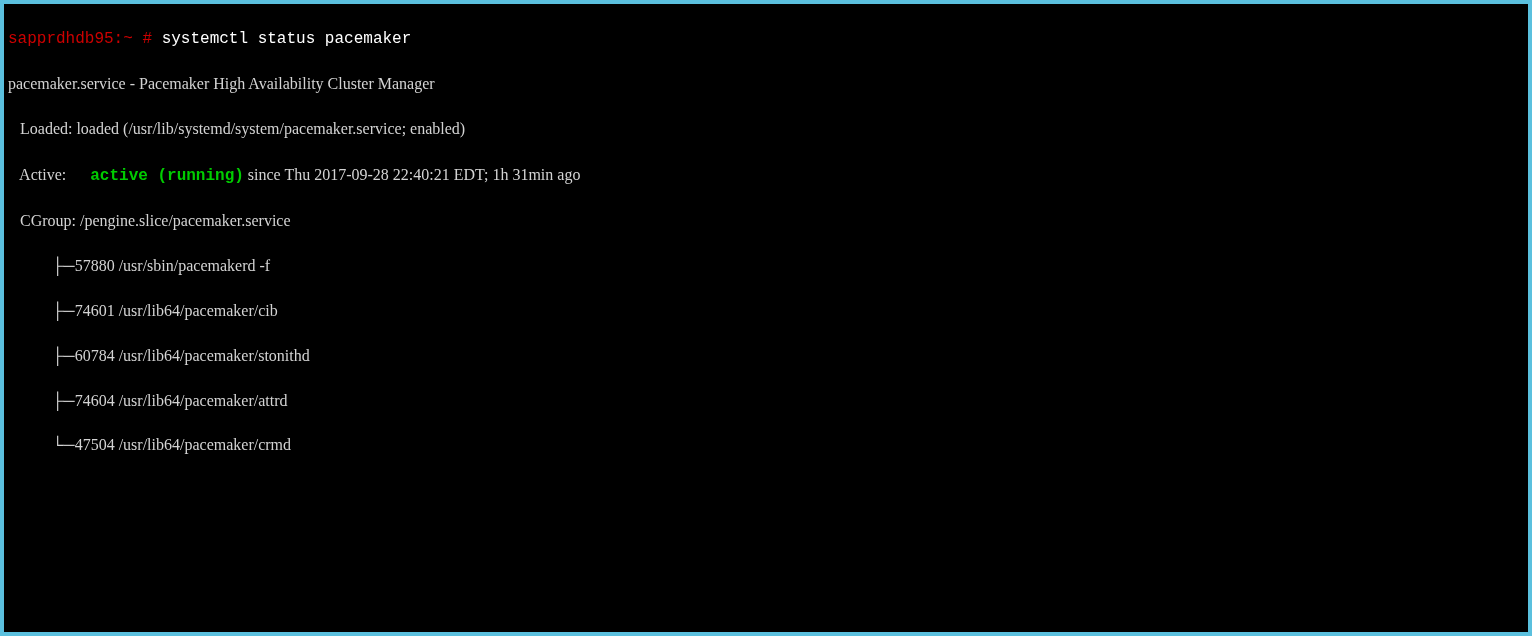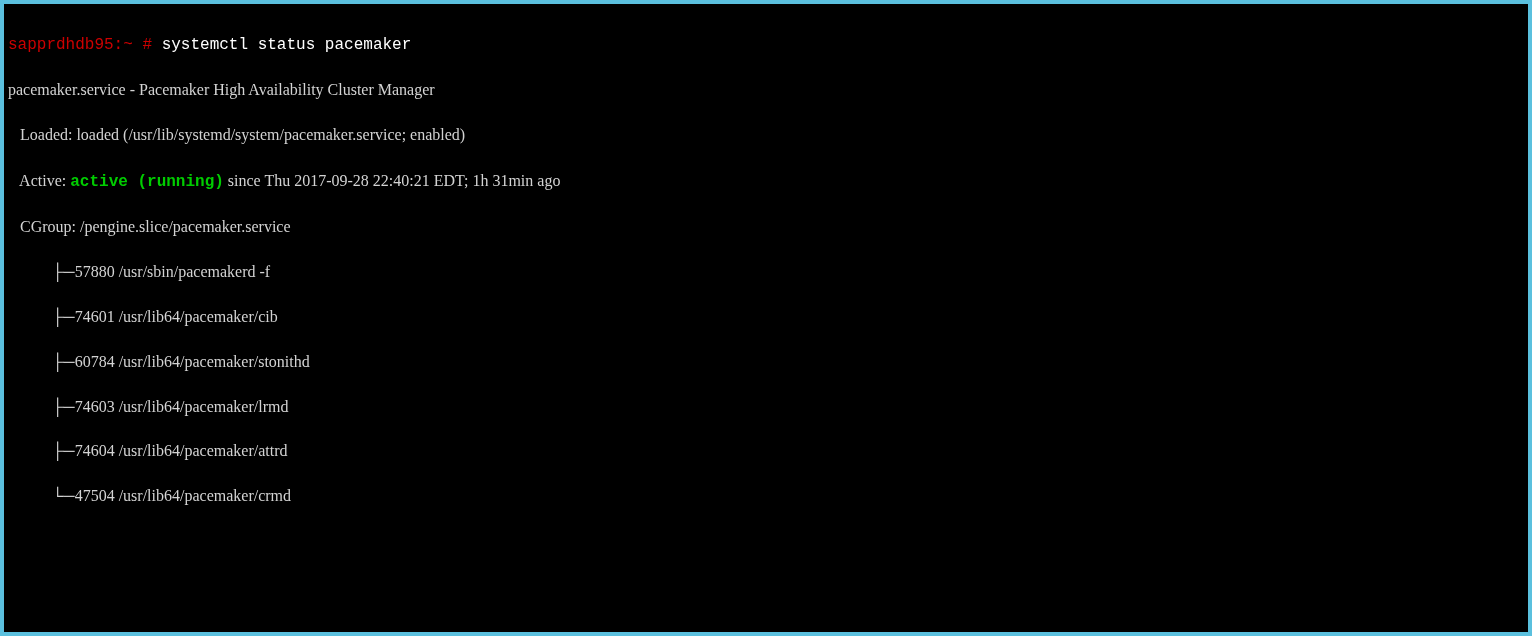--- a/index.html
+++ b/index.html
@@ -12,21 +12,21 @@
       padding: 4px;
       font-family: 'Consolas', 'Courier New', monospace;
       font-size: 16px;
       width: 1532px;
       height: 636px;
       overflow: hidden;
     }
     .terminal {
       background-color: #000000;
       color: #d3d3d3;
-      padding: 8px 4px;
+      padding: 2px 4px;
       width: 100%;
       height: 100%;
       overflow: hidden;
       line-height: 1.4;
       white-space: pre;
     }
     .prompt-host {
       color: #cc0000;
     }
     .prompt-symbol {
@@ -35,38 +35,38 @@
     .white {
       color: #ffffff;
     }
     .gray {
       color: #d3d3d3;
       font-family: Liberation Serif, serif;
     }
     .green-bold {
       color: #00cc00;
       font-weight: bold;
+      margin-left: 20px;
     }
     .line {
       display: block;
     }
   </style>
 </head>
 <body>
 
 <div class="terminal">
 <span class="line"><span class="prompt-host">sapprdhdb95:~</span><span class="prompt-symbol"> # </span><span class="white">systemctl status pacemaker</span></span>
 <span class="line gray">pacemaker.service - Pacemaker High Availability Cluster Manager</span>
 <span class="line"><span class="gray">   Loaded: </span><span class="gray">loaded (/usr/lib/systemd/system/pacemaker.service; enabled)</span></span>
 <span class="line"><span class="gray">   Active: </span><span class="green-bold">active (running)</span><span class="gray"> since Thu 2017-09-28 22:40:21 EDT; 1h 31min ago</span></span>
 <span class="line"><span class="gray">   CGroup: </span><span class="gray">/pengine.slice/pacemaker.service</span></span>
 <span class="line gray">           ├─57880 /usr/sbin/pacemakerd -f</span>
 <span class="line gray">           ├─74601 /usr/lib64/pacemaker/cib</span>
 <span class="line gray">           ├─60784 /usr/lib64/pacemaker/stonithd</span>
-<span class="line gray">           ├─74603 /usr/lib64/pacemaker/lrmd</span>
 <span class="line gray">           ├─74604 /usr/lib64/pacemaker/attrd</span>
 <span class="line gray">           └─47504 /usr/lib64/pacemaker/crmd</span>
 <span class="line gray"> </span>
 
 
 
 
 
 
 

